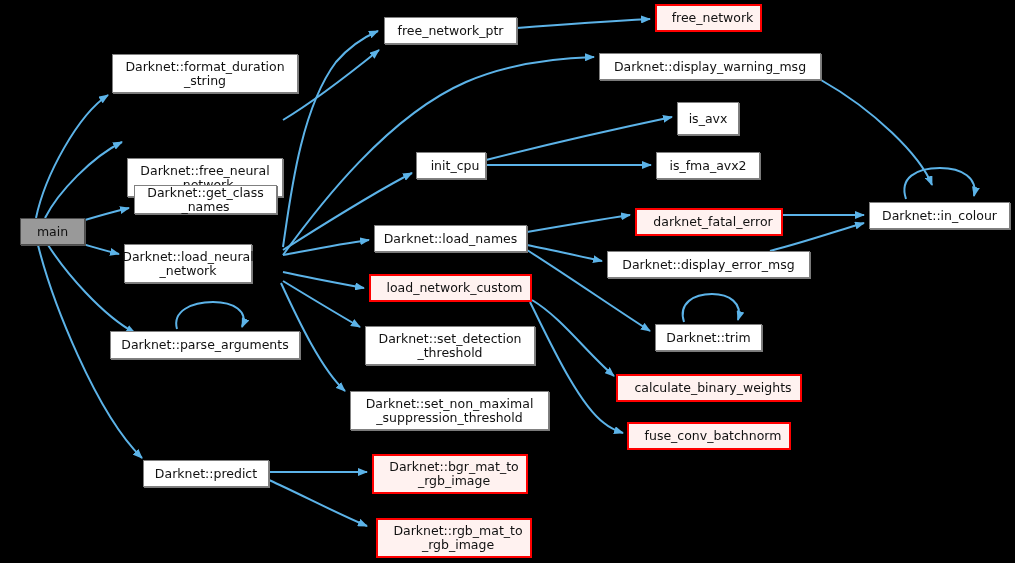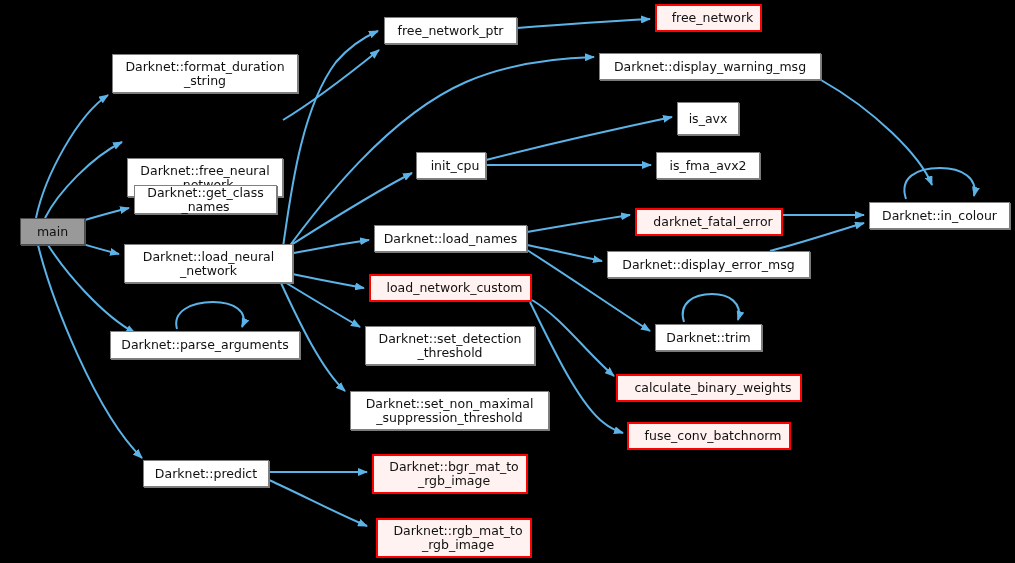--- a/index.html
+++ b/index.html
@@ -82,21 +82,21 @@
   </svg>
 
   <div id="nodes">
       <div class="node n-grey" style="left: 20px; top: 218px; width: 65px; height: 27px;"><span>main</span></div>
       <div class="node n-white" style="left: 112px; top: 54px; width: 186px; height: 39px;"><span>Darknet::format_duration
 _string</span></div>
       <div class="node n-white" style="left: 127px; top: 118px; width: 156px; height: 39px; margin-top: 40px;"><span>Darknet::free_neural
 _network</span></div>
       <div class="node n-white" style="left: 134px; top: 185px; width: 143px; height: 29px;"><span>Darknet::get_class
 _names</span></div>
-      <div class="node n-white" style="left: 124px; top: 244px; width: 169px; height: 39px;"><span>Darknet::load_neural
+      <div class="node n-white" style="left: 124px; top: 244px; width: 128px; height: 39px;"><span>Darknet::load_neural
 _network</span></div>
       <div class="node n-white" style="left: 110px; top: 331px; width: 190px; height: 28px;"><span>Darknet::parse_arguments</span></div>
       <div class="node n-white" style="left: 143px; top: 460px; width: 126px; height: 27px;"><span>Darknet::predict</span></div>
       <div class="node n-white" style="left: 384px; top: 17px; width: 133px; height: 27px;"><span>free_network_ptr</span></div>
       <div class="node n-white" style="left: 416px; top: 152px; width: 70px; height: 27px; padding-left: 8px;"><span>init_cpu</span></div>
       <div class="node n-white" style="left: 374px; top: 225px; width: 153px; height: 27px;"><span>Darknet::load_names</span></div>
       <div class="node n-red" style="left: 369px; top: 274px; width: 163px; height: 28px; justify-content: center;"><span>load_network_custom</span></div>
       <div class="node n-white" style="left: 365px; top: 326px; width: 170px; height: 39px;"><span>Darknet::set_detection
 _threshold</span></div>
       <div class="node n-white" style="left: 350px; top: 391px; width: 199px; height: 39px;"><span>Darknet::set_non_maximal

